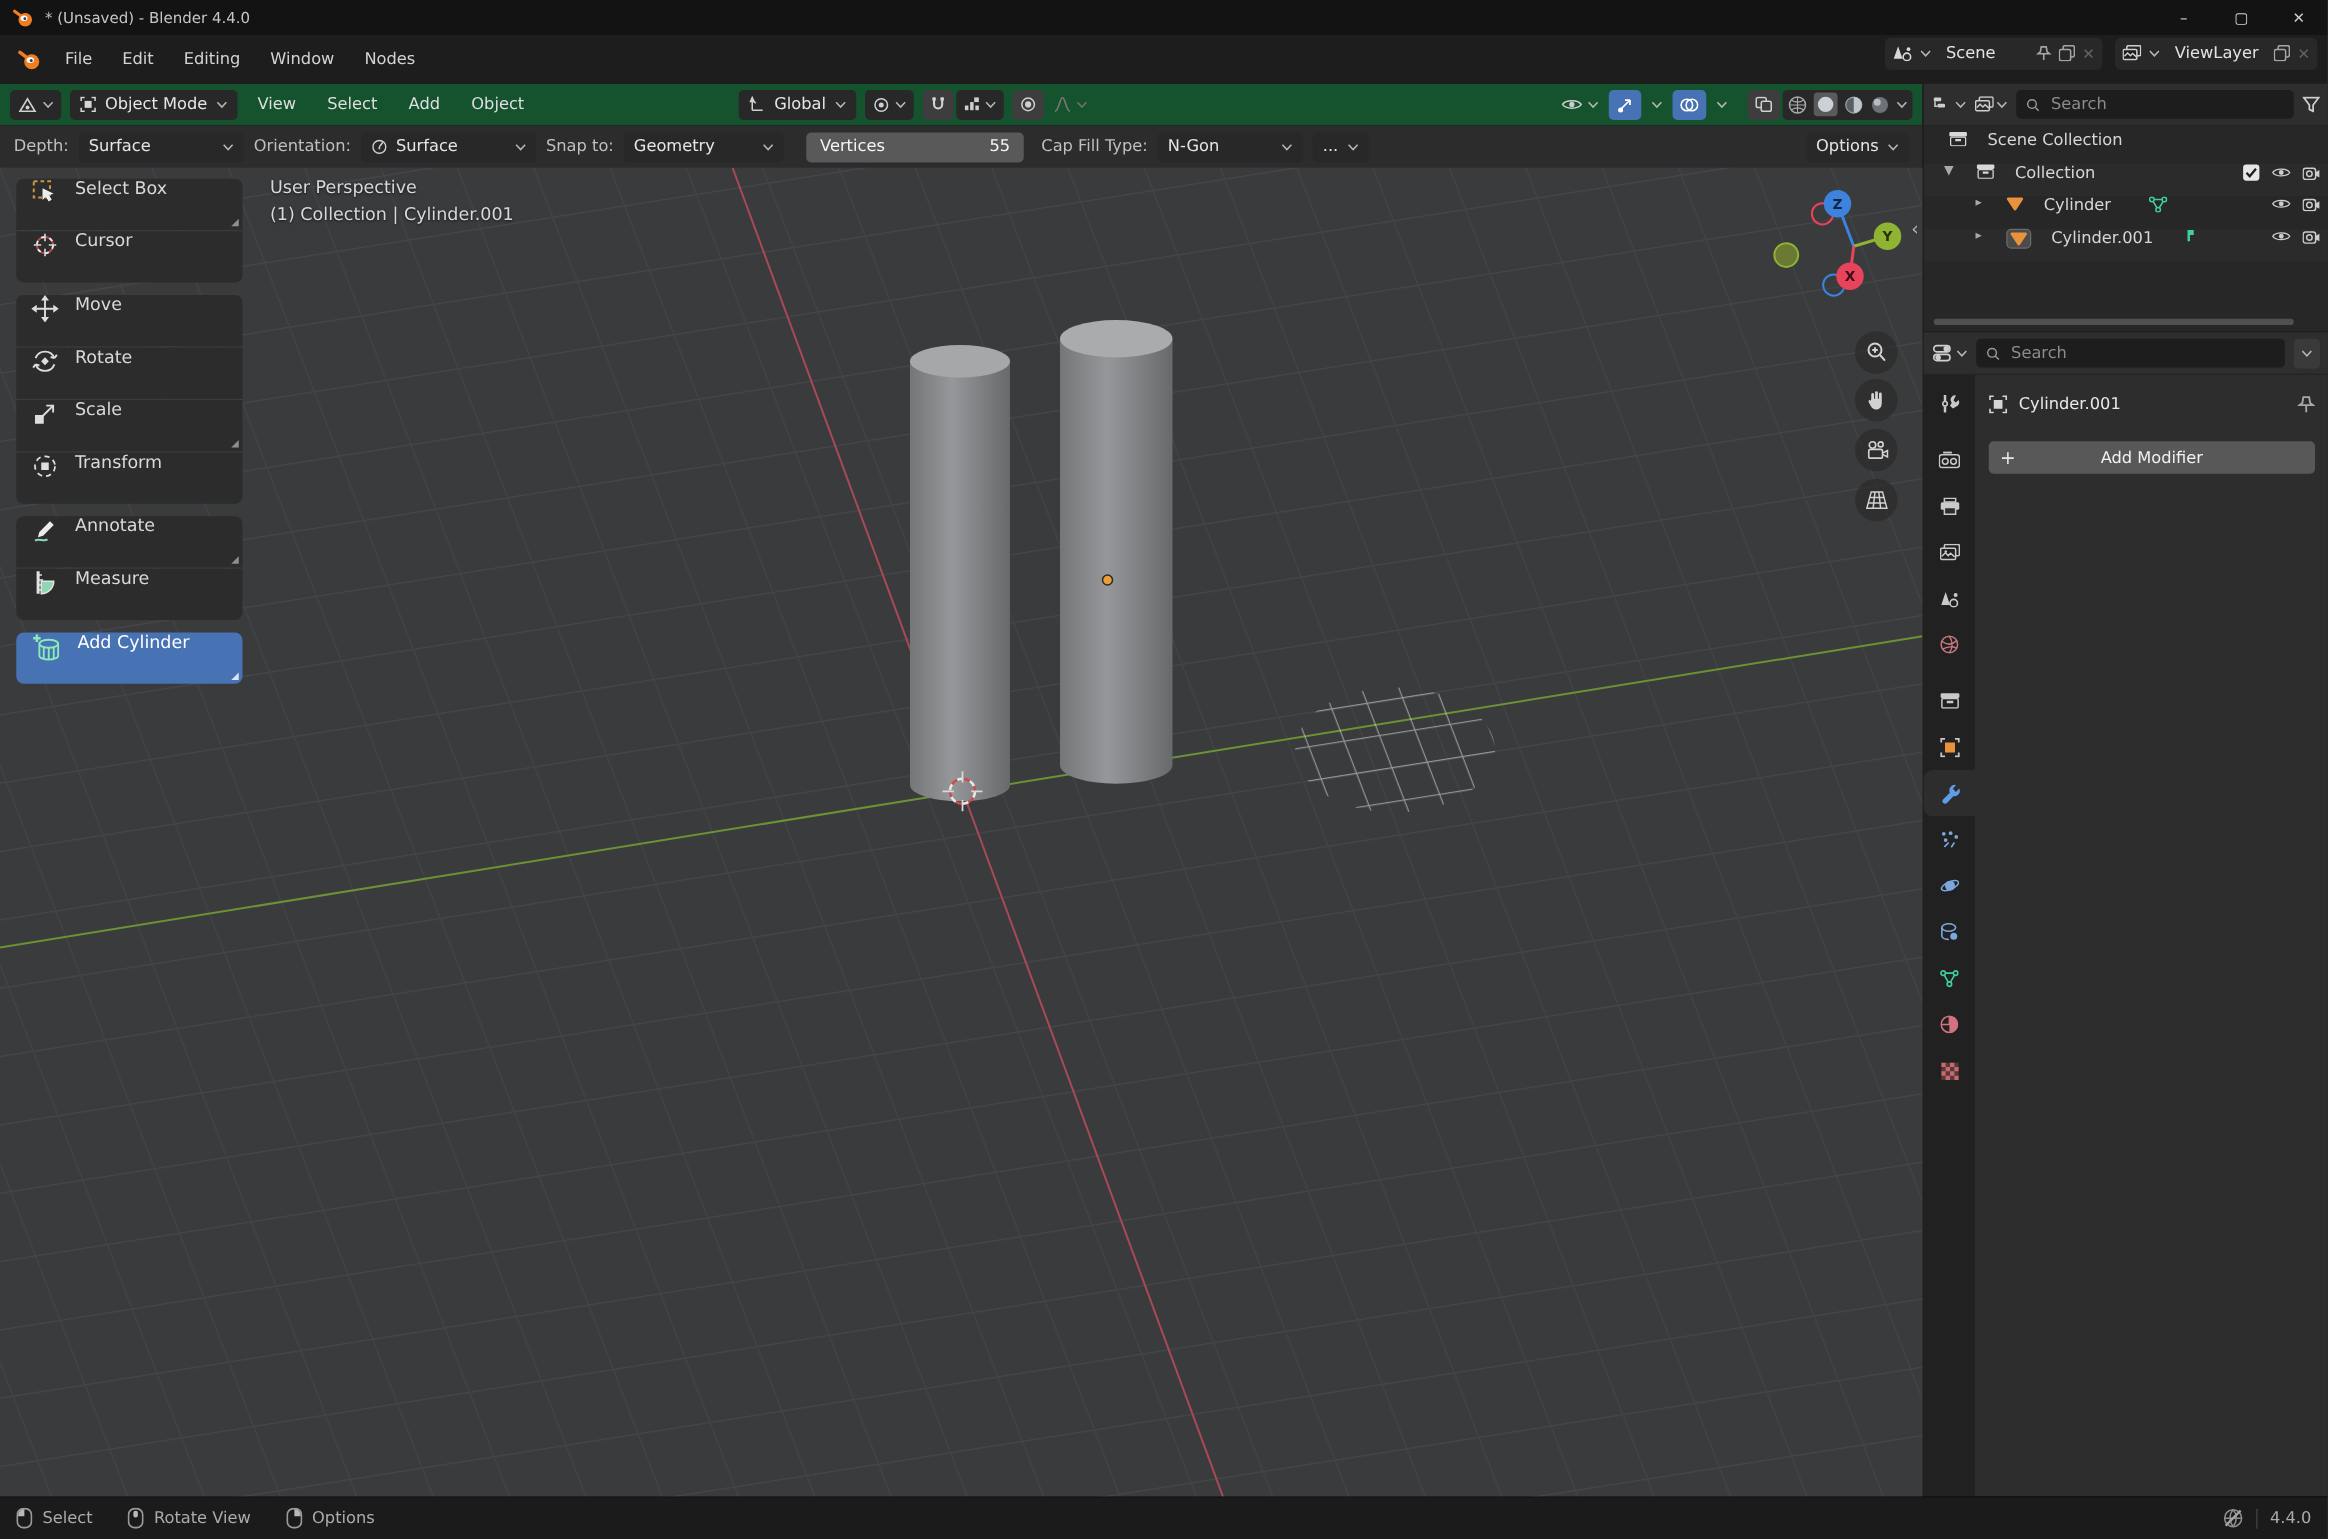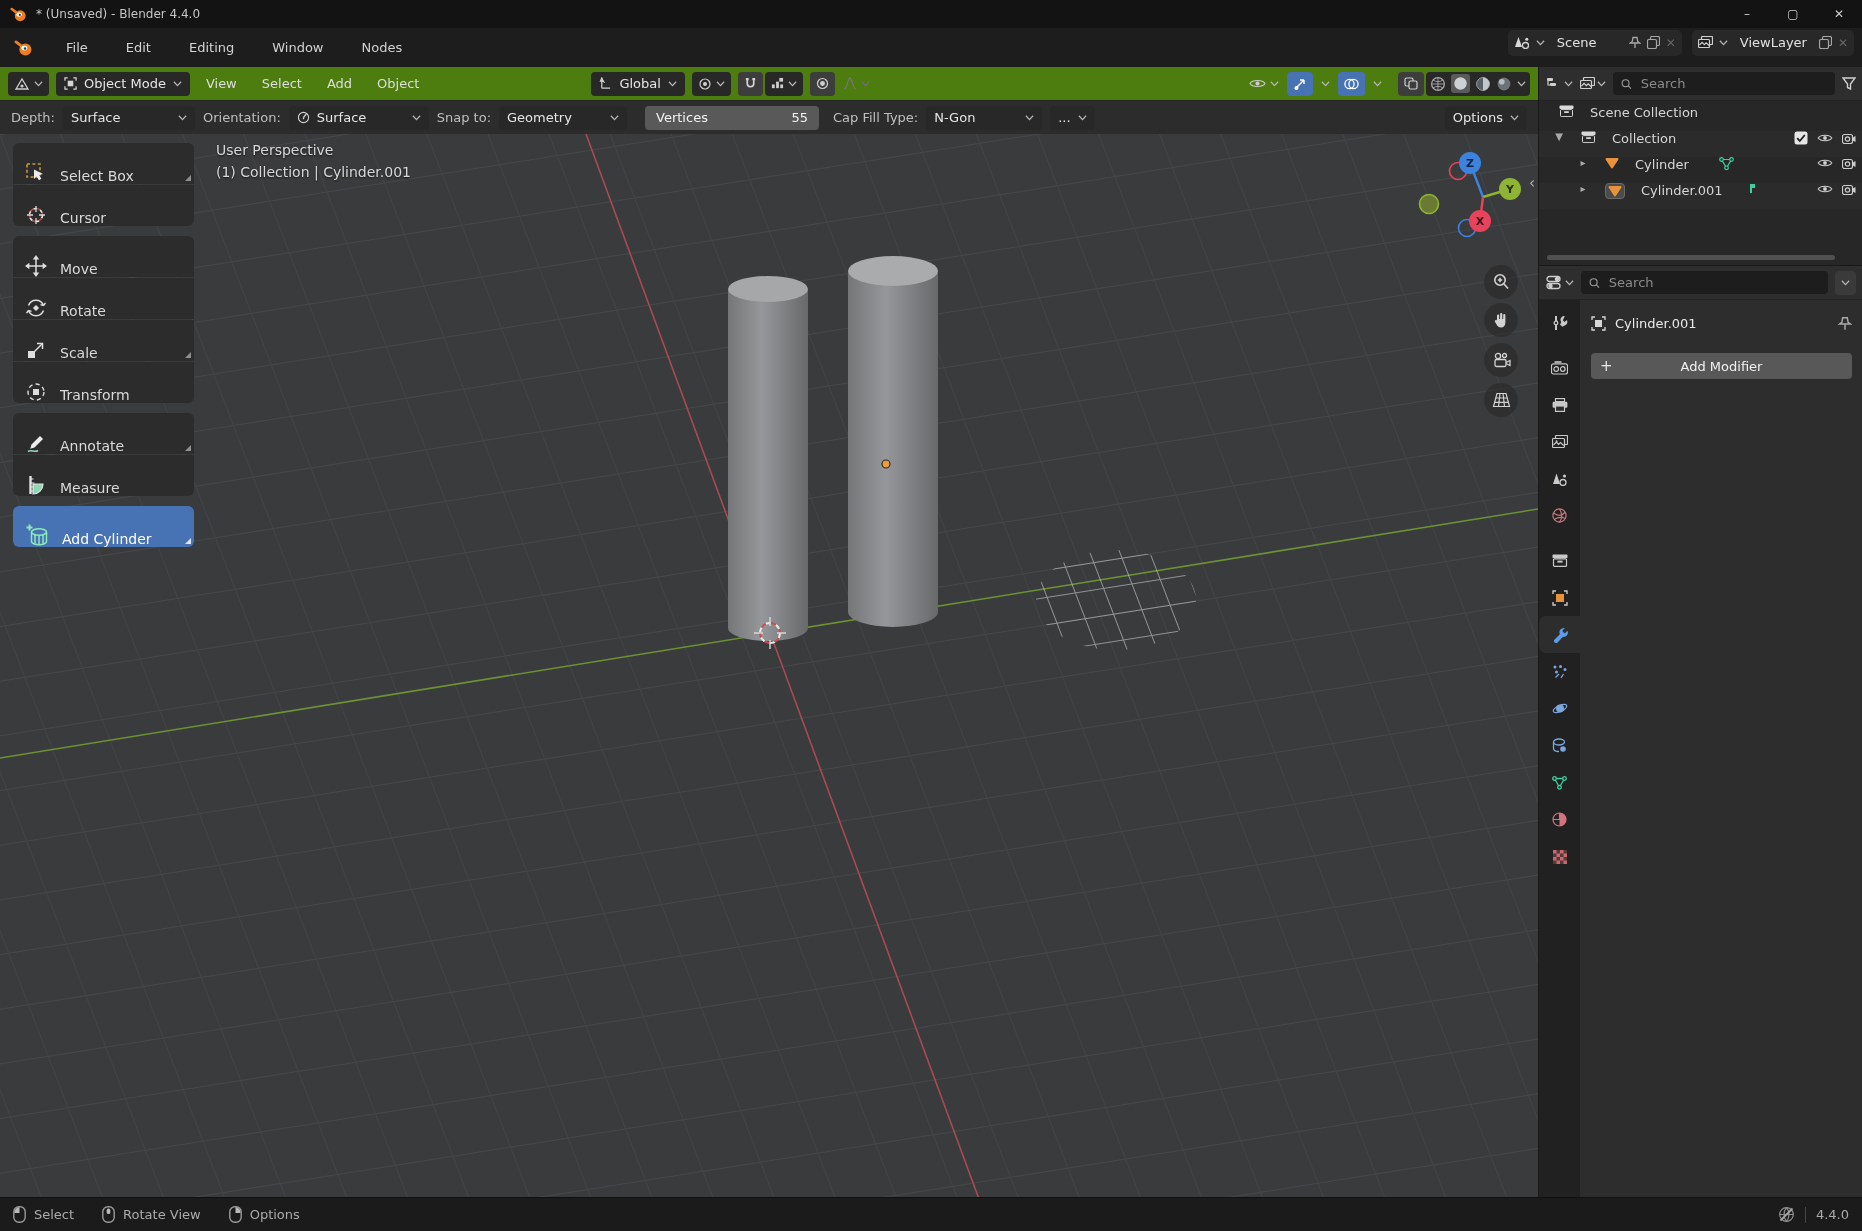--- a/index.html
+++ b/index.html
@@ -8,52 +8,52 @@
   svg{display:block;}
 
   
   .titlebar{height:28px;background:#131313;display:flex;align-items:center;padding:0 0 0 10px;gap:9px;flex:none;}
   .titlebar .title{color:#c6c6c6;font-size:12px;}
   .win-controls{margin-left:auto;display:flex;height:100%;}
   .win-btn{width:46px;height:100%;display:flex;align-items:center;justify-content:center;color:#cfcfcf;font-size:12px;}
 
   
   .topbar{height:39px;background:#1d1d1d;display:flex;align-items:flex-end;padding:0 8px;flex:none;position:relative;}
-  .topbar-left{display:flex;align-items:center;height:100%;gap:16px;}
+  .topbar-left{display:flex;align-items:center;height:100%;gap:2px;}
   .menu-item{color:#d3d3d3;font-size:13px;padding:5px 11px;border-radius:4px;}
   .tabs{display:flex;align-items:flex-end;margin-left:30px;height:100%;}
   .tab{color:#999;font-size:13px;height:30px;display:flex;align-items:center;padding:0 13px;border-radius:7px 7px 0 0;white-space:nowrap;}
   .tab.active{background:#3d3d3d;color:#f1f1f1;}
   .topbar-right{margin-left:auto;display:flex;align-items:center;gap:10px;height:100%;padding-bottom:5px;}
   .id-widget{display:flex;align-items:center;background:#282828;border-radius:5px;height:26px;padding:0 6px;gap:6px;}
   .id-widget .name{color:#e2e2e2;font-size:13px;padding:0 6px;min-width:60px;}
   .mini-ic{opacity:.85;}
 
   
   .main{flex:1;display:flex;min-height:0;}
   .vp-col{width:1538px;flex:none;display:flex;flex-direction:column;}
 
-  .vp-header{height:33px;background:#4d7c0f;border-bottom:1px solid #262626;display:flex;align-items:center;padding:0 8px;gap:7px;flex:none;}
+  .vp-header{height:33px;background:#14532d;border-bottom:1px solid #262626;display:flex;align-items:center;padding:0 8px;gap:7px;flex:none;}
   .vph-menu{color:#dedede;font-size:13px;padding:4px 9px;border-radius:4px;}
   .dd{background:#282828;border-radius:4px;height:24px;display:inline-flex;align-items:center;padding:0 8px;gap:7px;color:#e5e5e5;font-size:13px;white-space:nowrap;}
   .icon-btn{background:#282828;border-radius:4px;height:24px;display:inline-flex;align-items:center;padding:0 6px;gap:4px;}
   .icon-btn.blue{background:#4772b3;}
   .seg{display:inline-flex;align-items:center;gap:2px;}
 
   .tool-header{height:33px;background:#2c2c2c;display:flex;align-items:center;padding:0 11px;gap:8px;flex:none;}
   .lbl{color:#bfbfbf;font-size:13px;white-space:nowrap;}
   .num-field{background:#595959;border-radius:4px;height:24px;display:flex;align-items:center;justify-content:space-between;padding:0 11px;width:152px;color:#f4f4f4;font-size:13px;}
 
   .viewport{flex:1;position:relative;background:#3a3b3d;overflow:hidden;}
   .vp-svg{position:absolute;left:0;top:0;}
 
   
   .toolbar{position:absolute;left:13px;top:9px;display:flex;flex-direction:column;gap:10px;z-index:6;}
   .tool-group{display:flex;flex-direction:column;gap:1px;}
-  .tool-btn{width:181px;height:41px;background:rgba(43,43,43,.97);display:flex;align-items:flex-end;gap:13px;padding-left:12px;box-sizing:border-box;color:#d9d9d9;font-size:14px;position:relative;}
+  .tool-btn{width:181px;height:41px;background:rgba(43,43,43,.97);display:flex;align-items:flex-start;gap:13px;padding-left:12px;box-sizing:border-box;color:#d9d9d9;font-size:14px;position:relative;}
   .tool-group .tool-btn:first-child{border-radius:6px 6px 0 0;}
   .tool-group .tool-btn:last-child{border-radius:0 0 6px 6px;}
   .tool-group .tool-btn:only-child{border-radius:6px;}
   .tool-btn.active{background:#4772b3;color:#ffffff;}
   .corner{position:absolute;right:3px;bottom:3px;width:0;height:0;border-left:6px solid transparent;border-bottom:6px solid #8f8f8f;}
   .tool-btn.active .corner{border-bottom-color:#dce6f5;}
 
   .vp-text{position:absolute;color:#d9d9d9;font-size:14px;text-shadow:0 1px 2px rgba(0,0,0,.65);z-index:4;white-space:nowrap;}
 
   .nav-btn{position:absolute;left:1484px;width:34px;height:34px;border-radius:50%;background:rgba(40,40,40,.62);display:flex;align-items:center;justify-content:center;z-index:5;}

